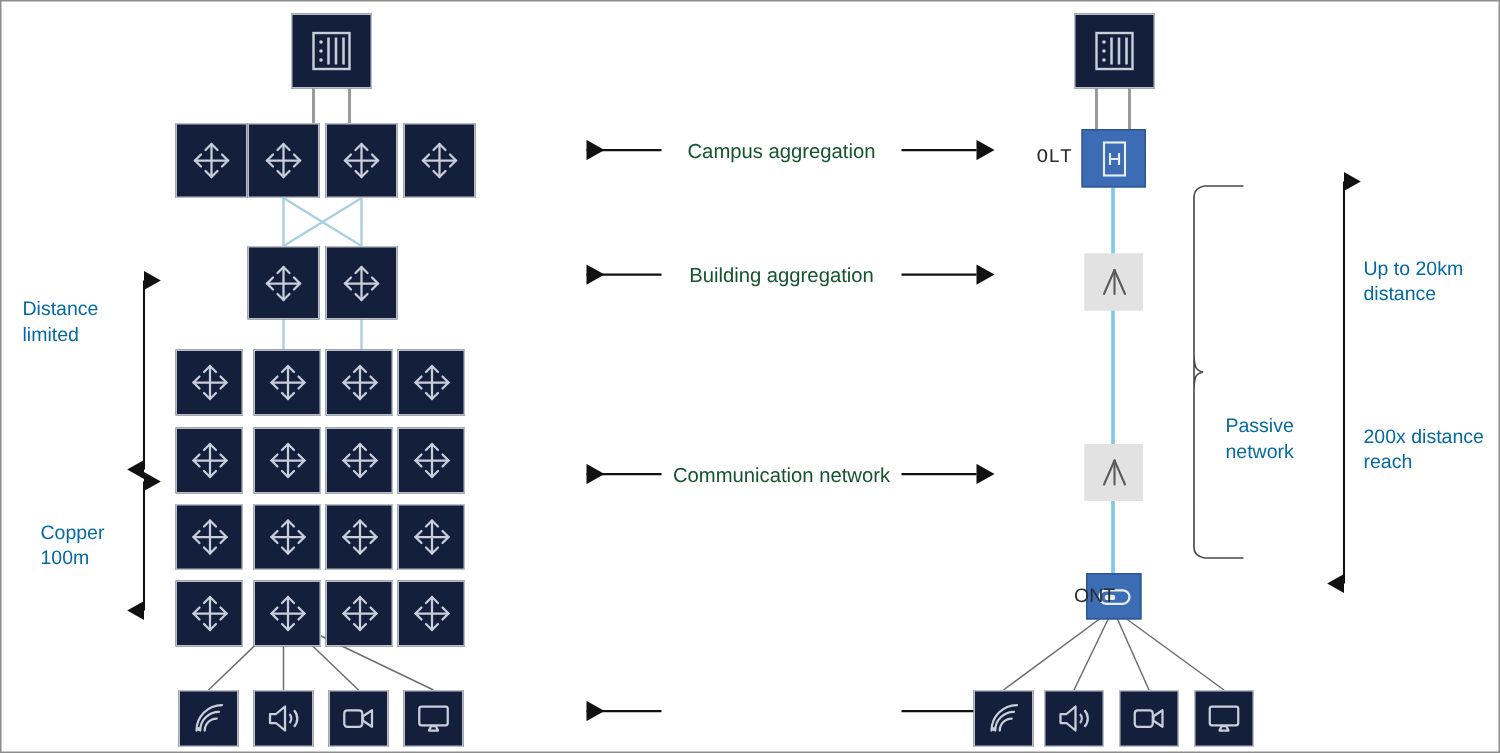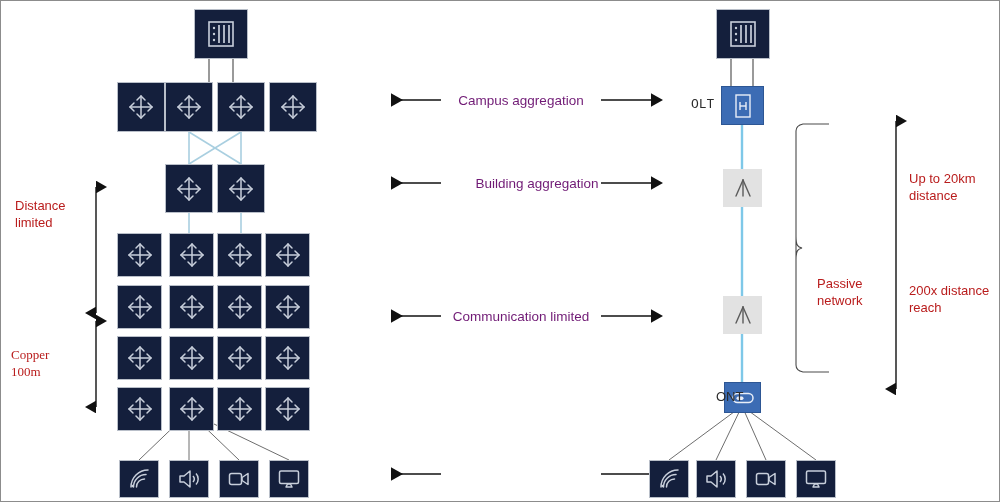--- a/index.html
+++ b/index.html
@@ -9,22 +9,22 @@
 
   .nodebox{position:absolute;background:#141f3c;border:1px solid #b9bfc9;
            box-sizing:border-box;display:flex;align-items:center;justify-content:center;}
   .nodebox svg{display:block;}
 
   .bluebox{position:absolute;background:#3c6cb4;border:1px solid #2d5694;
            box-sizing:border-box;display:flex;align-items:center;justify-content:center;}
   .graybox{position:absolute;background:#e2e2e2;border:1px solid #e2e2e2;
            box-sizing:border-box;display:flex;align-items:center;justify-content:center;}
 
-  .lbl{position:absolute;color:#b91c1c;font-size:13px;line-height:17px;white-space:pre-line;}
-  .lbl-center{position:absolute;color:#701a75;font-size:13.5px;line-height:17px;
+  .lbl{position:absolute;color:#0369a1;font-size:13px;line-height:17px;white-space:pre-line;}
+  .lbl-center{position:absolute;color:#14532d;font-size:13.5px;line-height:17px;
               text-align:center;white-space:nowrap;}
   .lbl-small{position:absolute;color:#2b2b2b;font-size:13px;line-height:16px;white-space:nowrap;}
 
   svg.overlay{position:absolute;left:0;top:0;width:1000px;height:502px;
               pointer-events:none;overflow:visible;}
 </style>
 </head>
 <body>
 
 <div id="canvas">
@@ -517,26 +517,26 @@
   <div class="nodebox" style="left:795px;top:459px;width:40px;height:38px;">
     <svg width="24" height="24" viewBox="0 0 24 24">
       <g stroke="#c8cfdb" stroke-width="1.5" fill="none" stroke-linejoin="round">
         <rect x="2.5" y="4" width="19" height="12.5" rx="1.5"></rect>
         <path d="M9,20 L10.5,17 L13.5,17 L15,20 Z"></path>
       </g>
     </svg>
   </div>
 
   <div class="lbl-center" style="left:420px;top:91px;width:200px;">Campus aggregation</div>
-  <div class="lbl-center" style="left:436px;top:174px;width:200px;">Building aggregation</div>
-  <div class="lbl-center" style="left:420px;top:307px;width:200px;">Communication limited</div>
+  <div class="lbl-center" style="left:420px;top:174px;width:200px;">Building aggregation</div>
+  <div class="lbl-center" style="left:420px;top:307px;width:200px;">Communication network</div>
 
   <div class="lbl" style="left:14px;top:196px;width:80px;">Distance
 limited</div>
-  <div class="lbl" style="left:10px;top:345px;width:80px;font-family:Liberation Serif, serif;">Copper
+  <div class="lbl" style="left:26px;top:345px;width:80px;">Copper
 100m</div>
 
   <div class="lbl" style="left:816px;top:238px;width:80px;margin-top:36px;">Passive
 network</div>
   <div class="lbl" style="left:908px;top:169px;width:90px;">Up to 20km
 distance</div>
   <div class="lbl" style="left:908px;top:281px;width:90px;">200x distance
 reach</div>
 
 </div>

